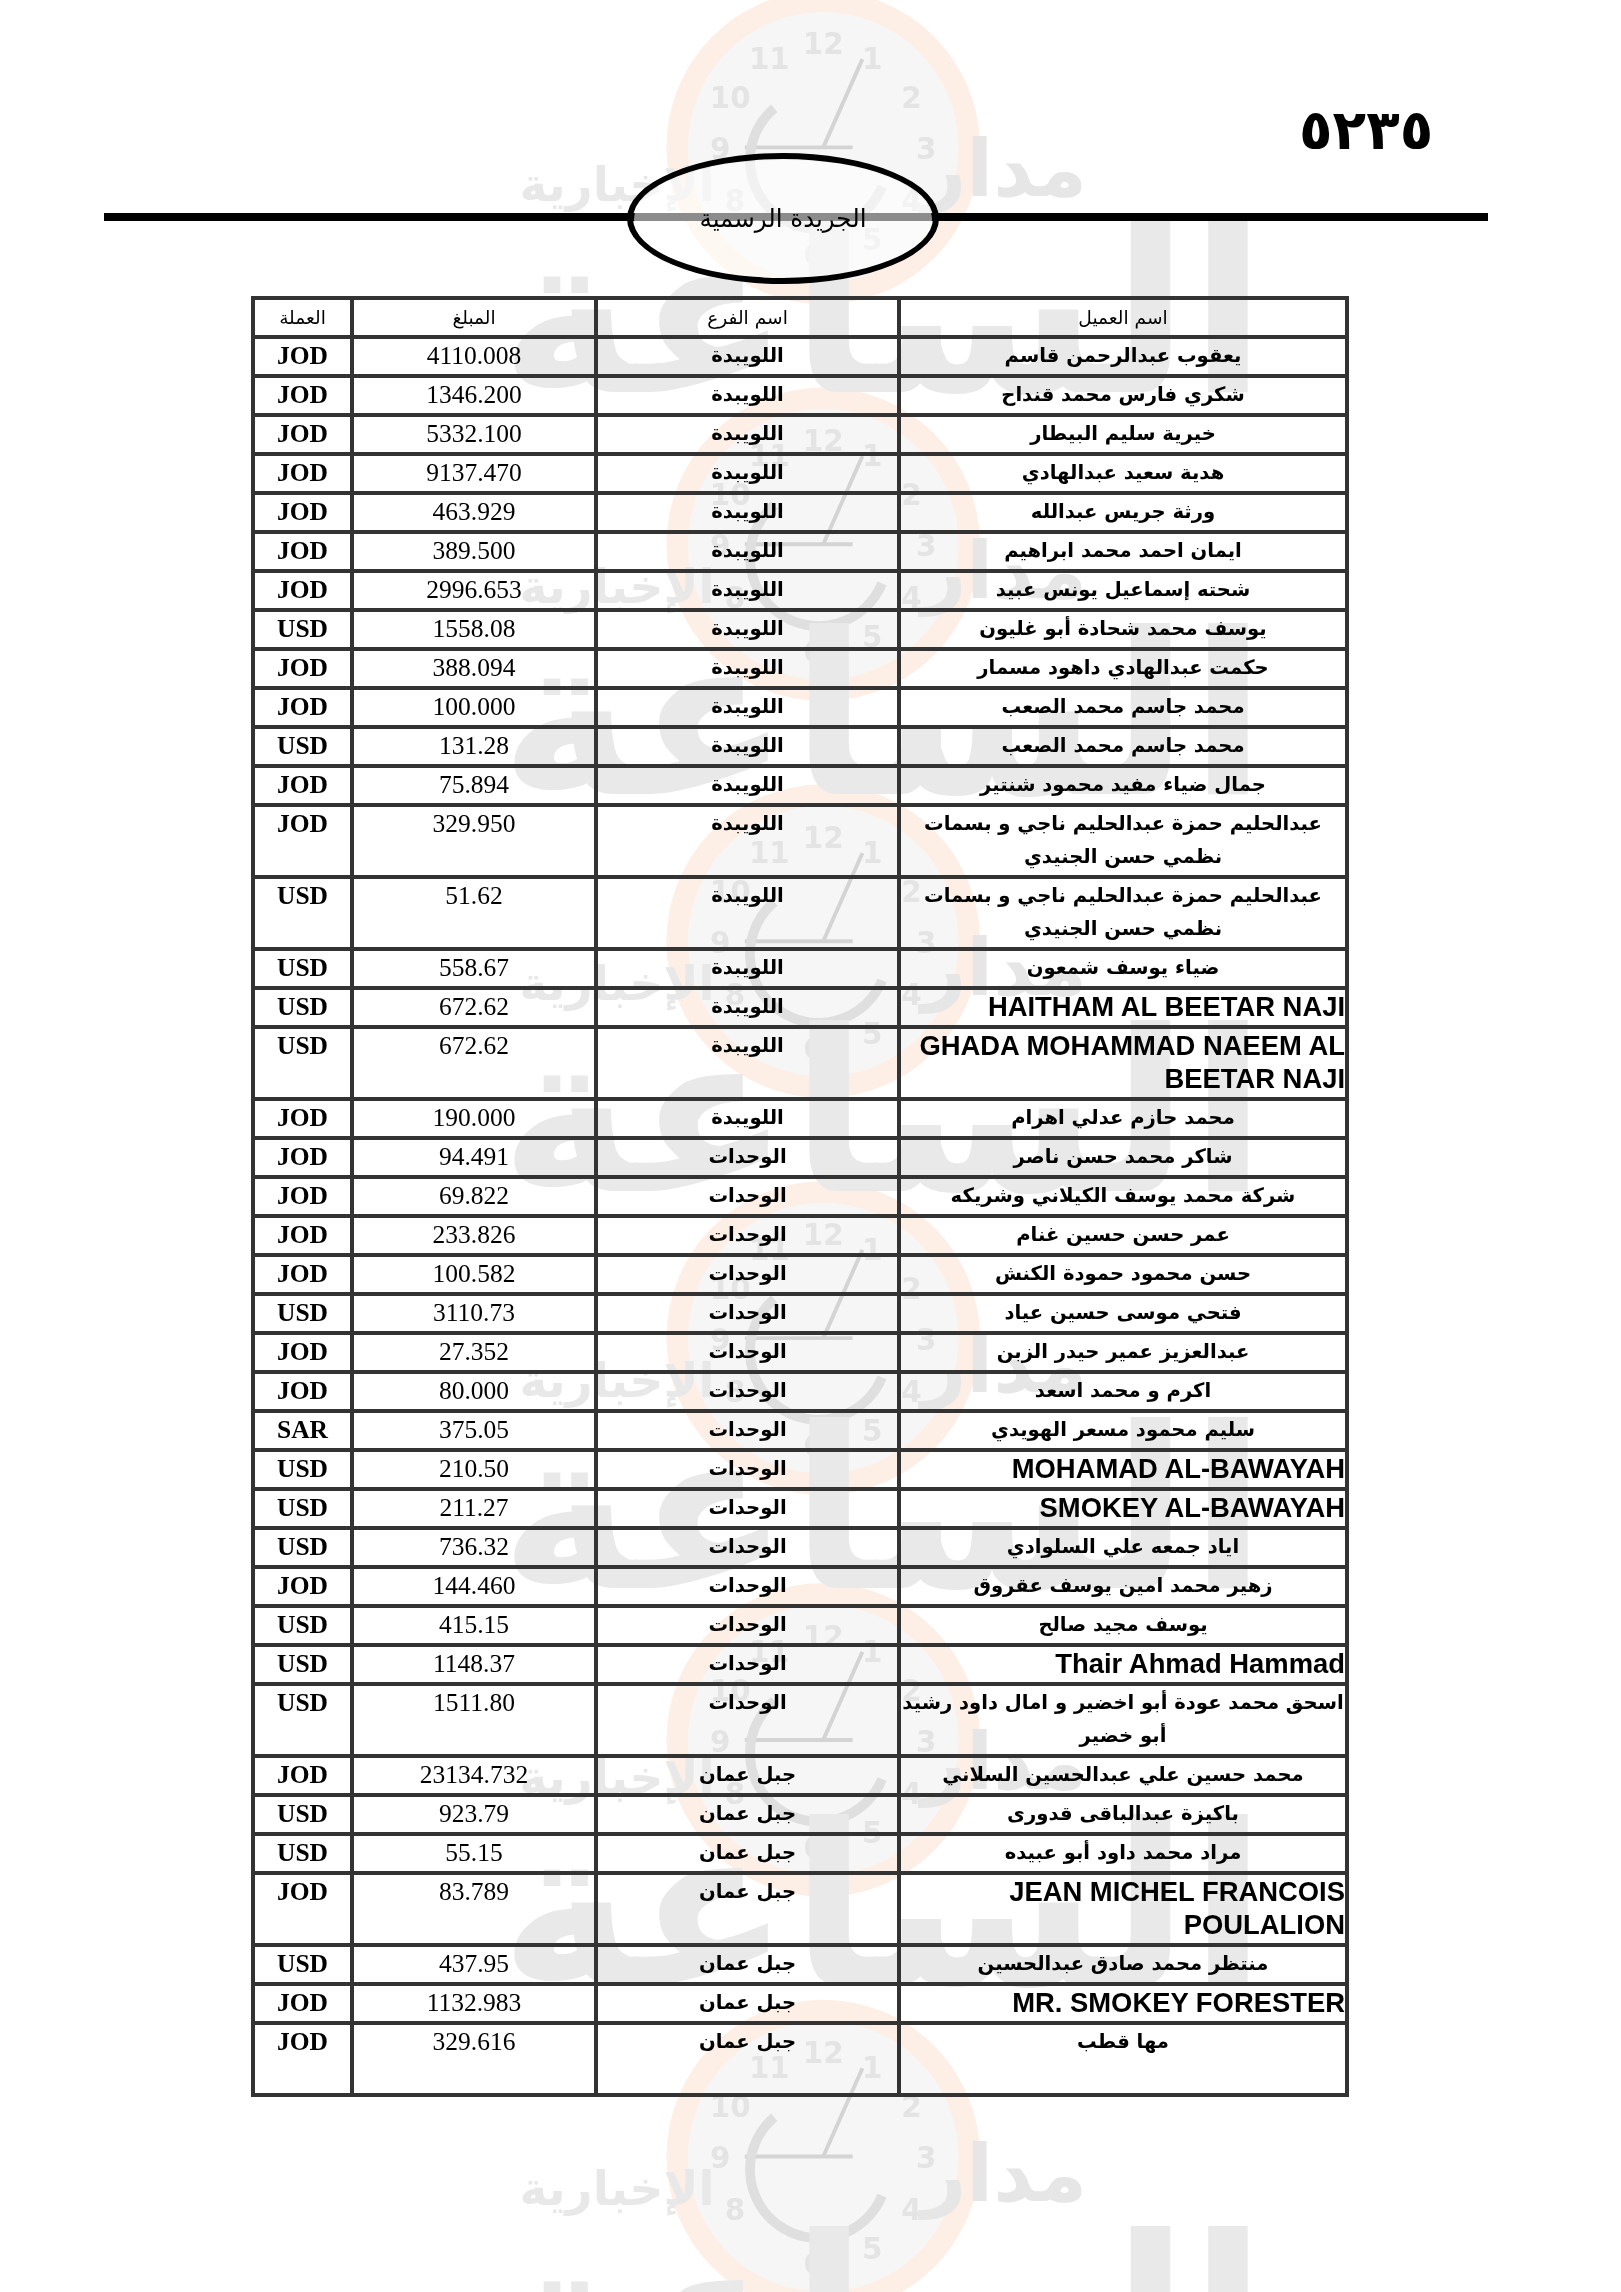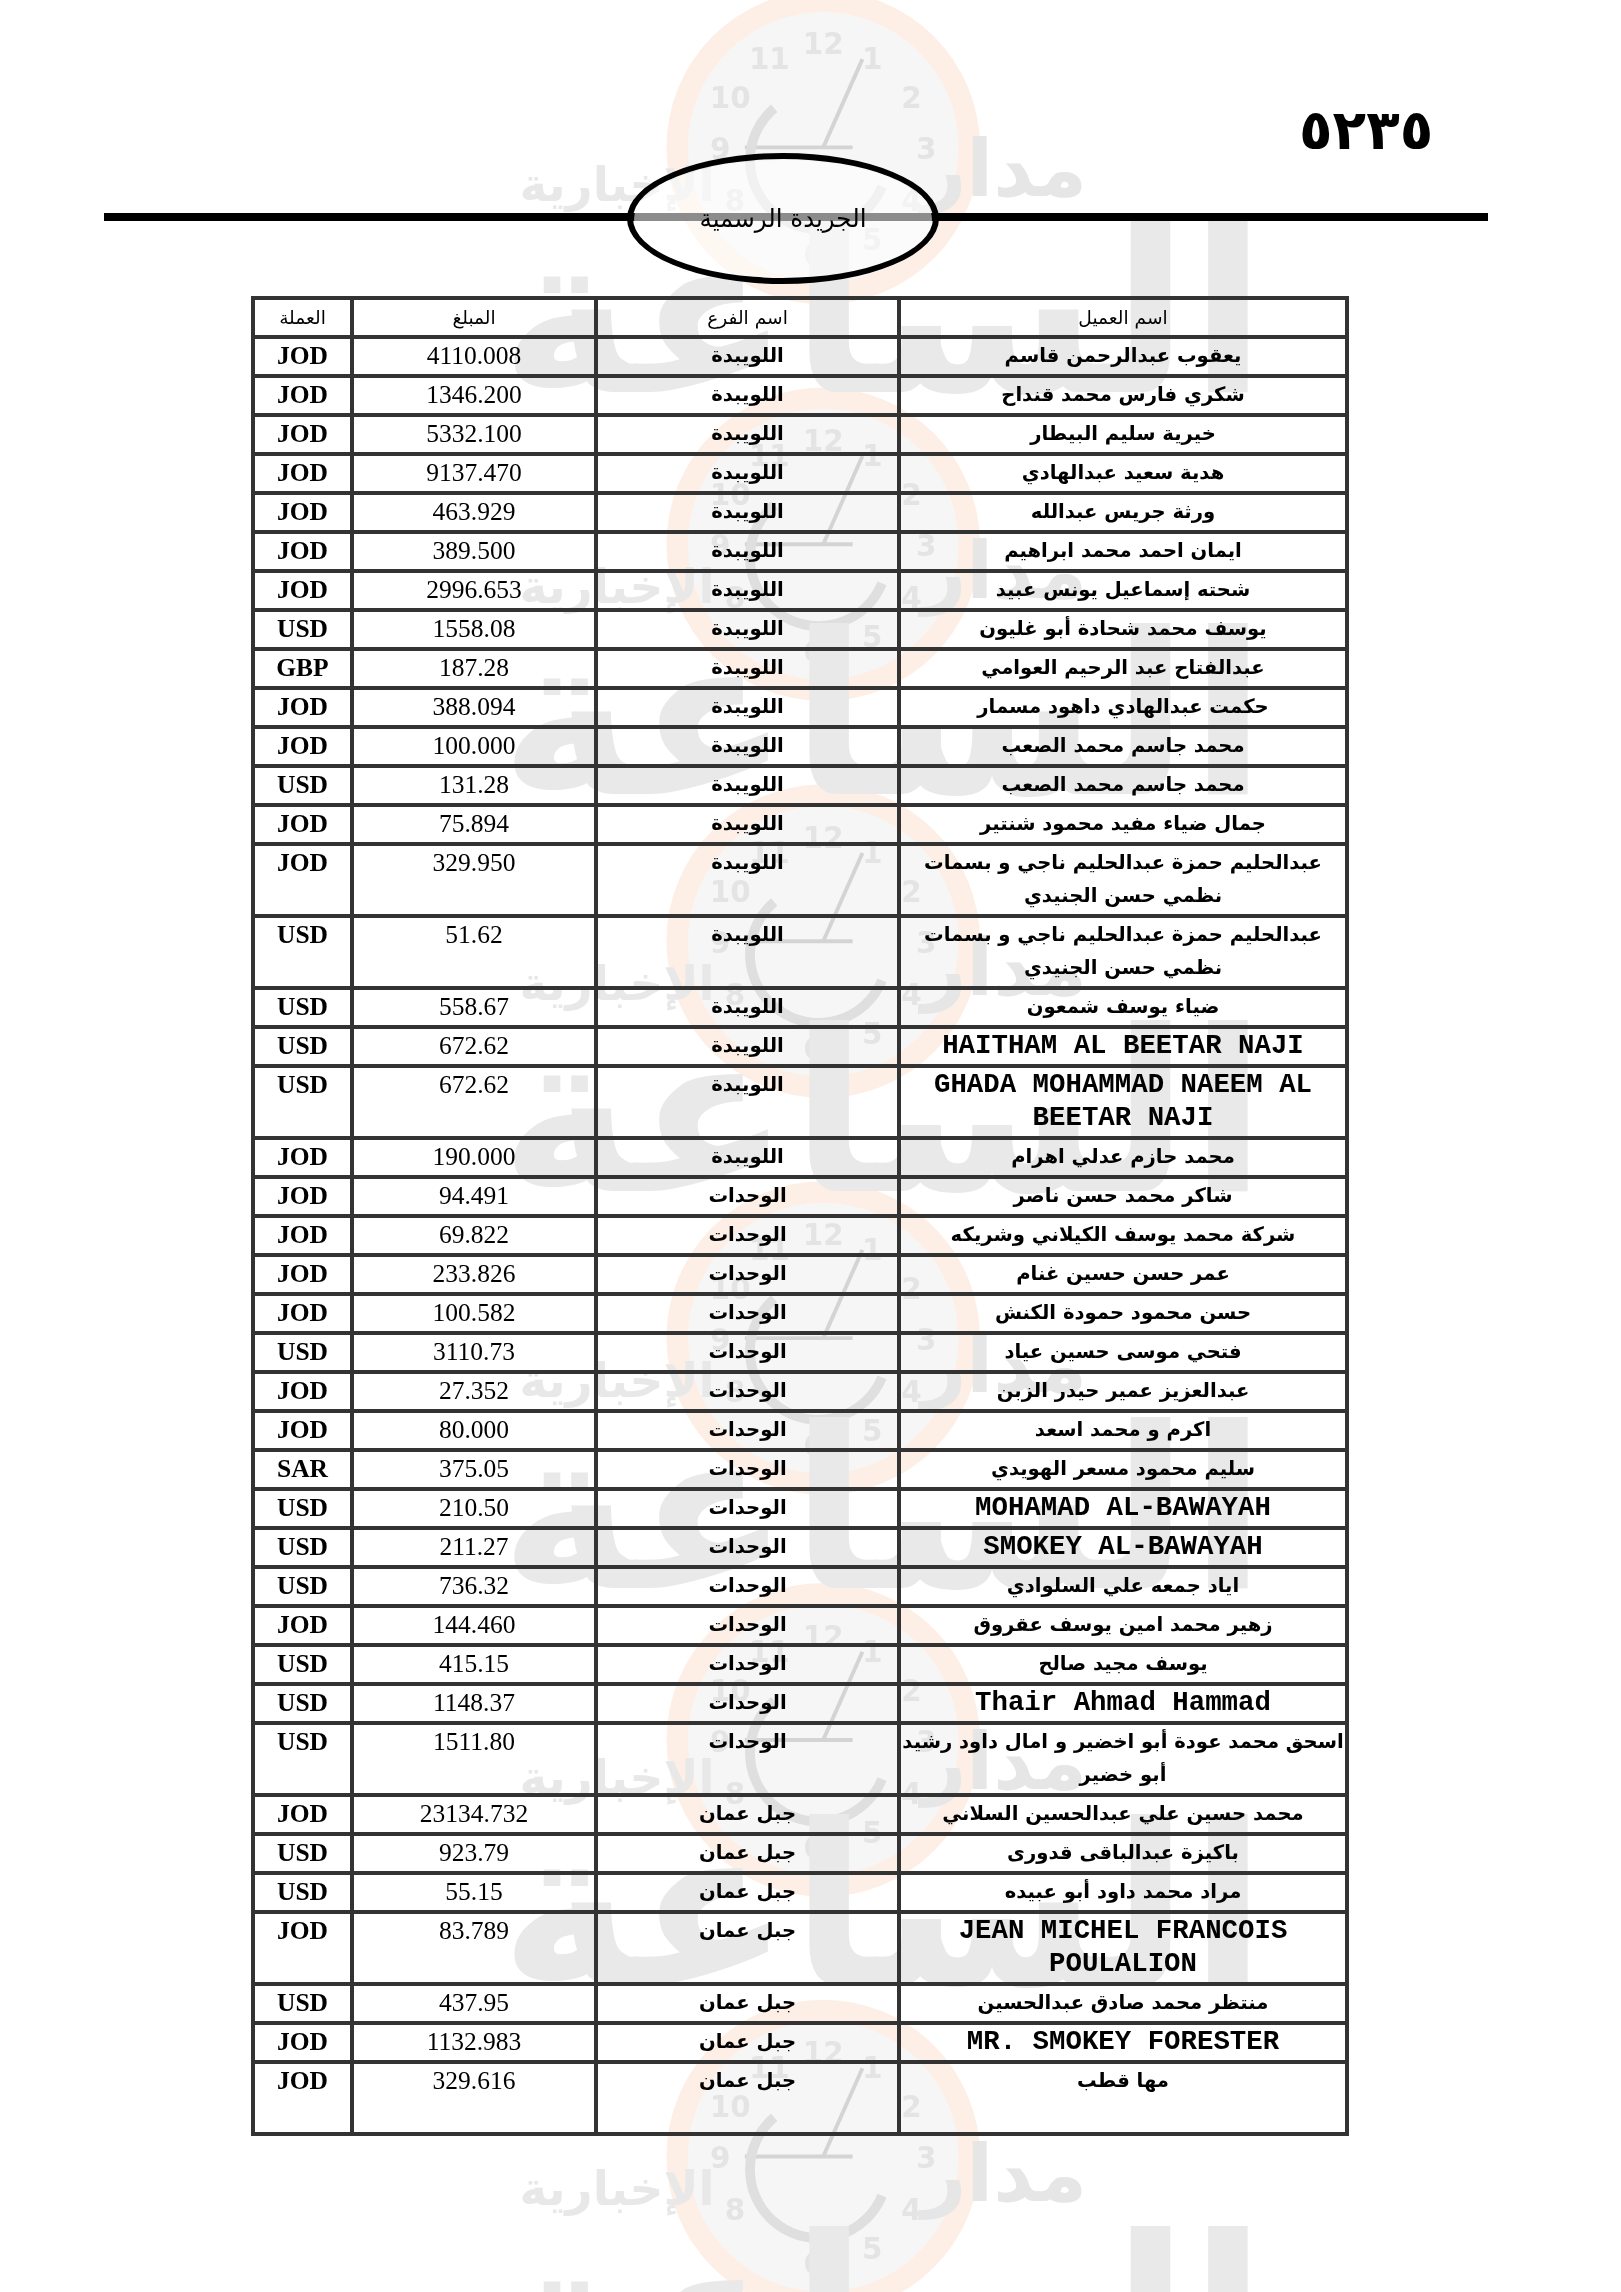--- a/index.html
+++ b/index.html
@@ -11,21 +11,21 @@
   .oval-fill { position:absolute; left:634px; top:160px; width:298px; height:118px; border-radius:50%; background:rgba(255,255,255,0.55); z-index:1; }
   .oval span { font-family:"DejaVu Sans", sans-serif; font-weight:normal; font-size:24.5px; color:#000; direction:rtl; }
   table.ledger { position:absolute; left:251px; top:296px; width:1098px; border-collapse:separate; border-spacing:0; border:2.9px double #333; z-index:2; direction:ltr; }
   table.ledger td, table.ledger th { border:2.9px double #333; padding:0; vertical-align:top; text-align:center; box-sizing:border-box; }
   table.ledger th { height:39px; font-family:"DejaVu Sans", sans-serif; font-size:18.6px; font-weight:normal; vertical-align:middle; }
   table.ledger td { height:39px; line-height:33px; }
   td.cur { width:99px; font-family:"Liberation Serif", serif; font-weight:bold; font-size:25.5px; }
   td.amt { width:244px; font-family:"Liberation Serif", serif; font-weight:normal; font-size:25.5px; }
   td.br { width:303px; font-family:"DejaVu Sans", sans-serif; font-weight:bold; font-size:19.6px; direction:rtl; }
   td.nm { font-family:"DejaVu Sans", sans-serif; font-weight:bold; font-size:19.6px; direction:rtl; padding:0 7.8px; }
-  td.nm.latin { font-family:Liberation Mono, monospace; font-size:27.4px; direction:ltr; line-height:33px; }
+  td.nm.latin { font-family:Liberation Sans, sans-serif; font-size:27.4px; direction:ltr; line-height:33px;text-align:right; }
   tr.tall td { height:72px; }
 </style>
 </head>
 <body>
 
 <svg class="wm" viewBox="0 0 1654 2339" xmlns="http://www.w3.org/2000/svg">
   <defs>
     <g id="clock">
       <circle cx="0" cy="0" r="160" fill="#fdeee3"></circle>
       <circle cx="0" cy="0" r="138" fill="#f6f6f6"></circle>
@@ -125,26 +125,20 @@
         <td class="br">اللويبدة</td>
         <td class="nm">شحته إسماعيل يونس عبيد</td>
       </tr>
       <tr>
         <td class="cur">USD</td>
         <td class="amt">1558.08</td>
         <td class="br">اللويبدة</td>
         <td class="nm">يوسف محمد شحادة أبو غليون</td>
       </tr>
       <tr>
-        <td class="cur">GBP</td>
-        <td class="amt">187.28</td>
-        <td class="br">اللويبدة</td>
-        <td class="nm">عبدالفتاح عبد الرحيم العوامي</td>
-      </tr>
-      <tr>
         <td class="cur">JOD</td>
         <td class="amt">388.094</td>
         <td class="br">اللويبدة</td>
         <td class="nm">حكمت عبدالهادي داهود مسمار</td>
       </tr>
       <tr>
         <td class="cur">JOD</td>
         <td class="amt">100.000</td>
         <td class="br">اللويبدة</td>
         <td class="nm">محمد جاسم محمد الصعب</td>

